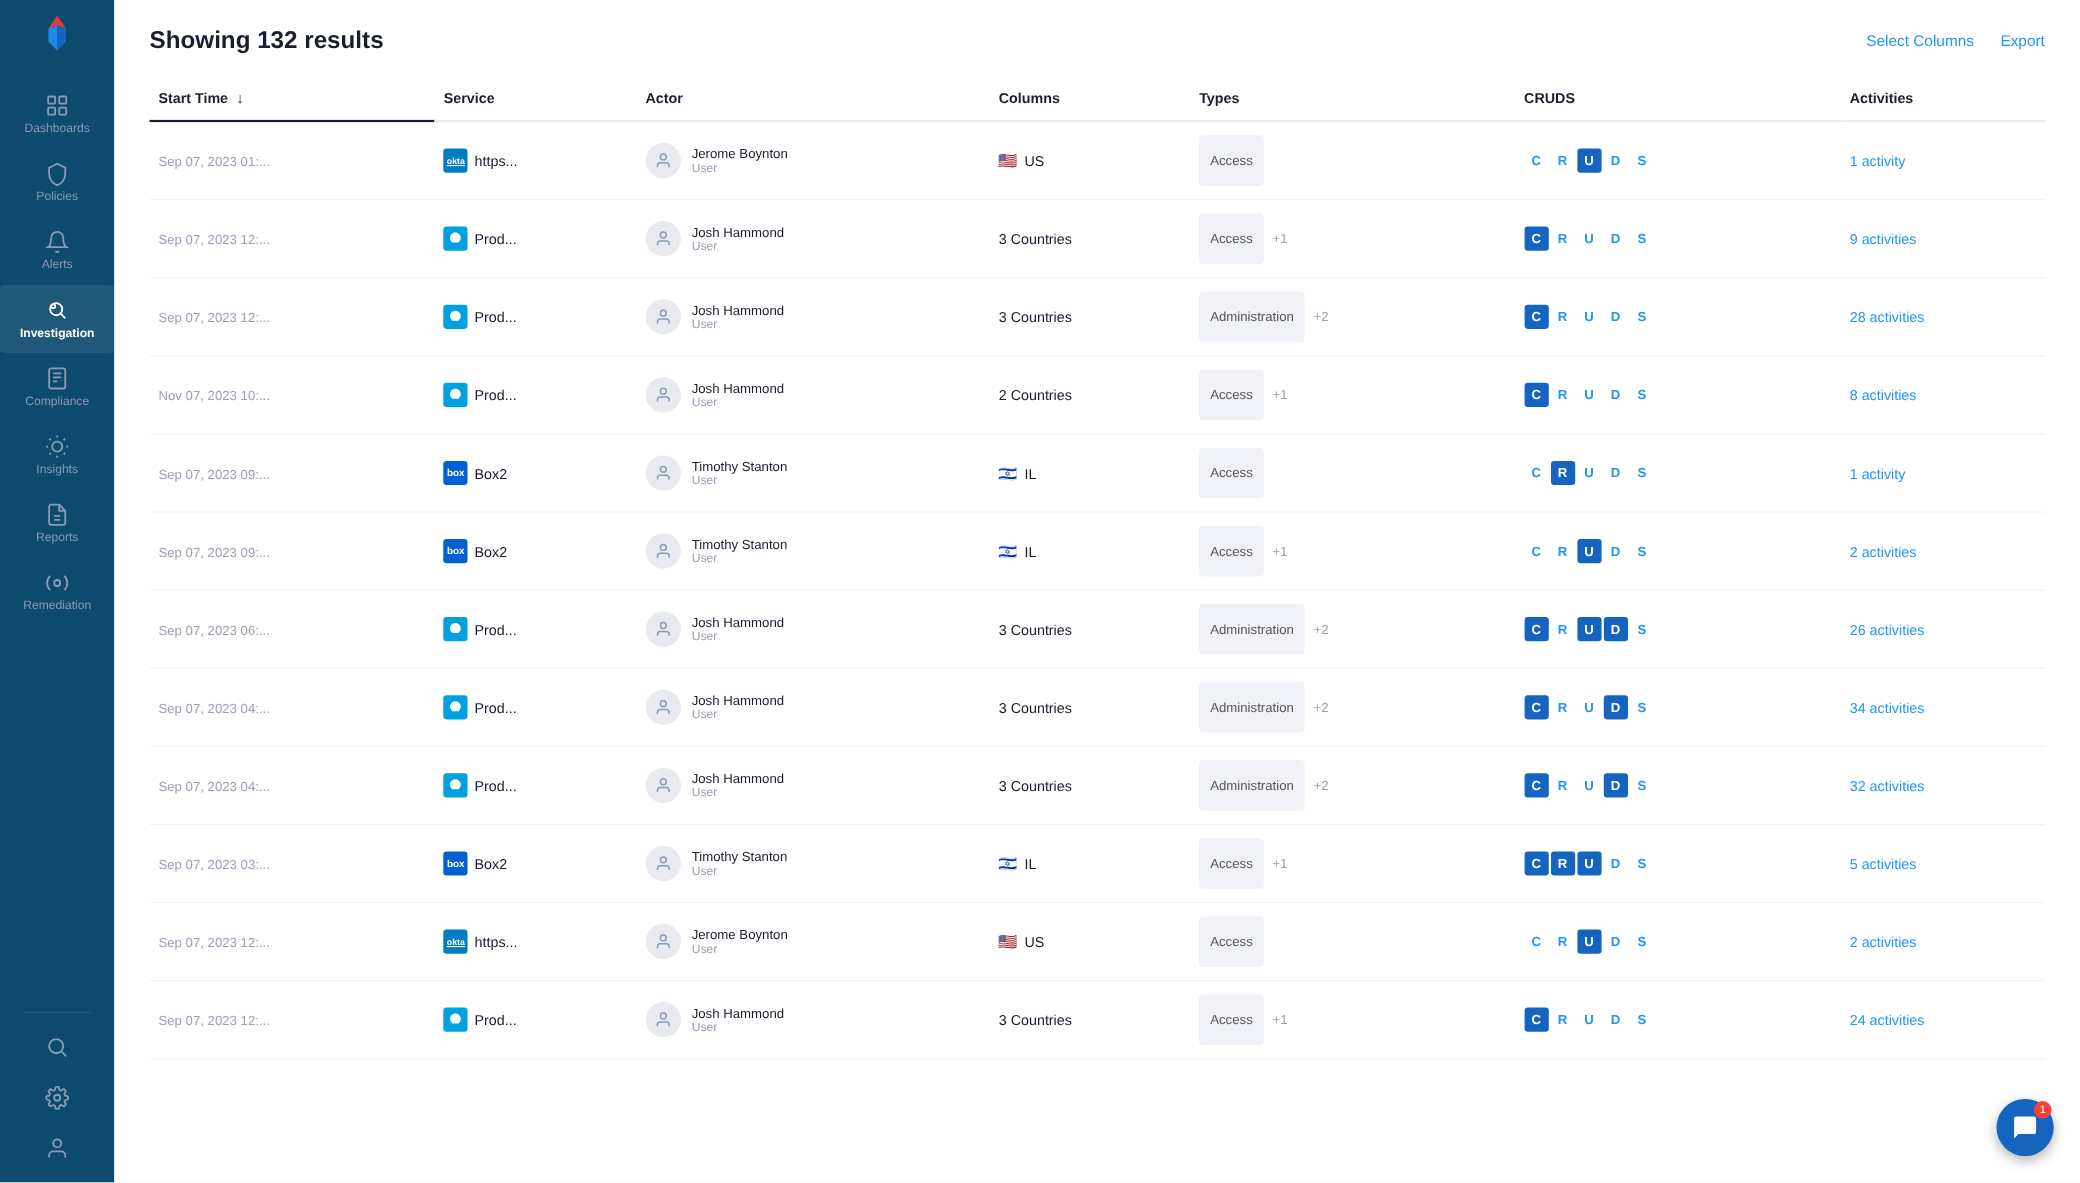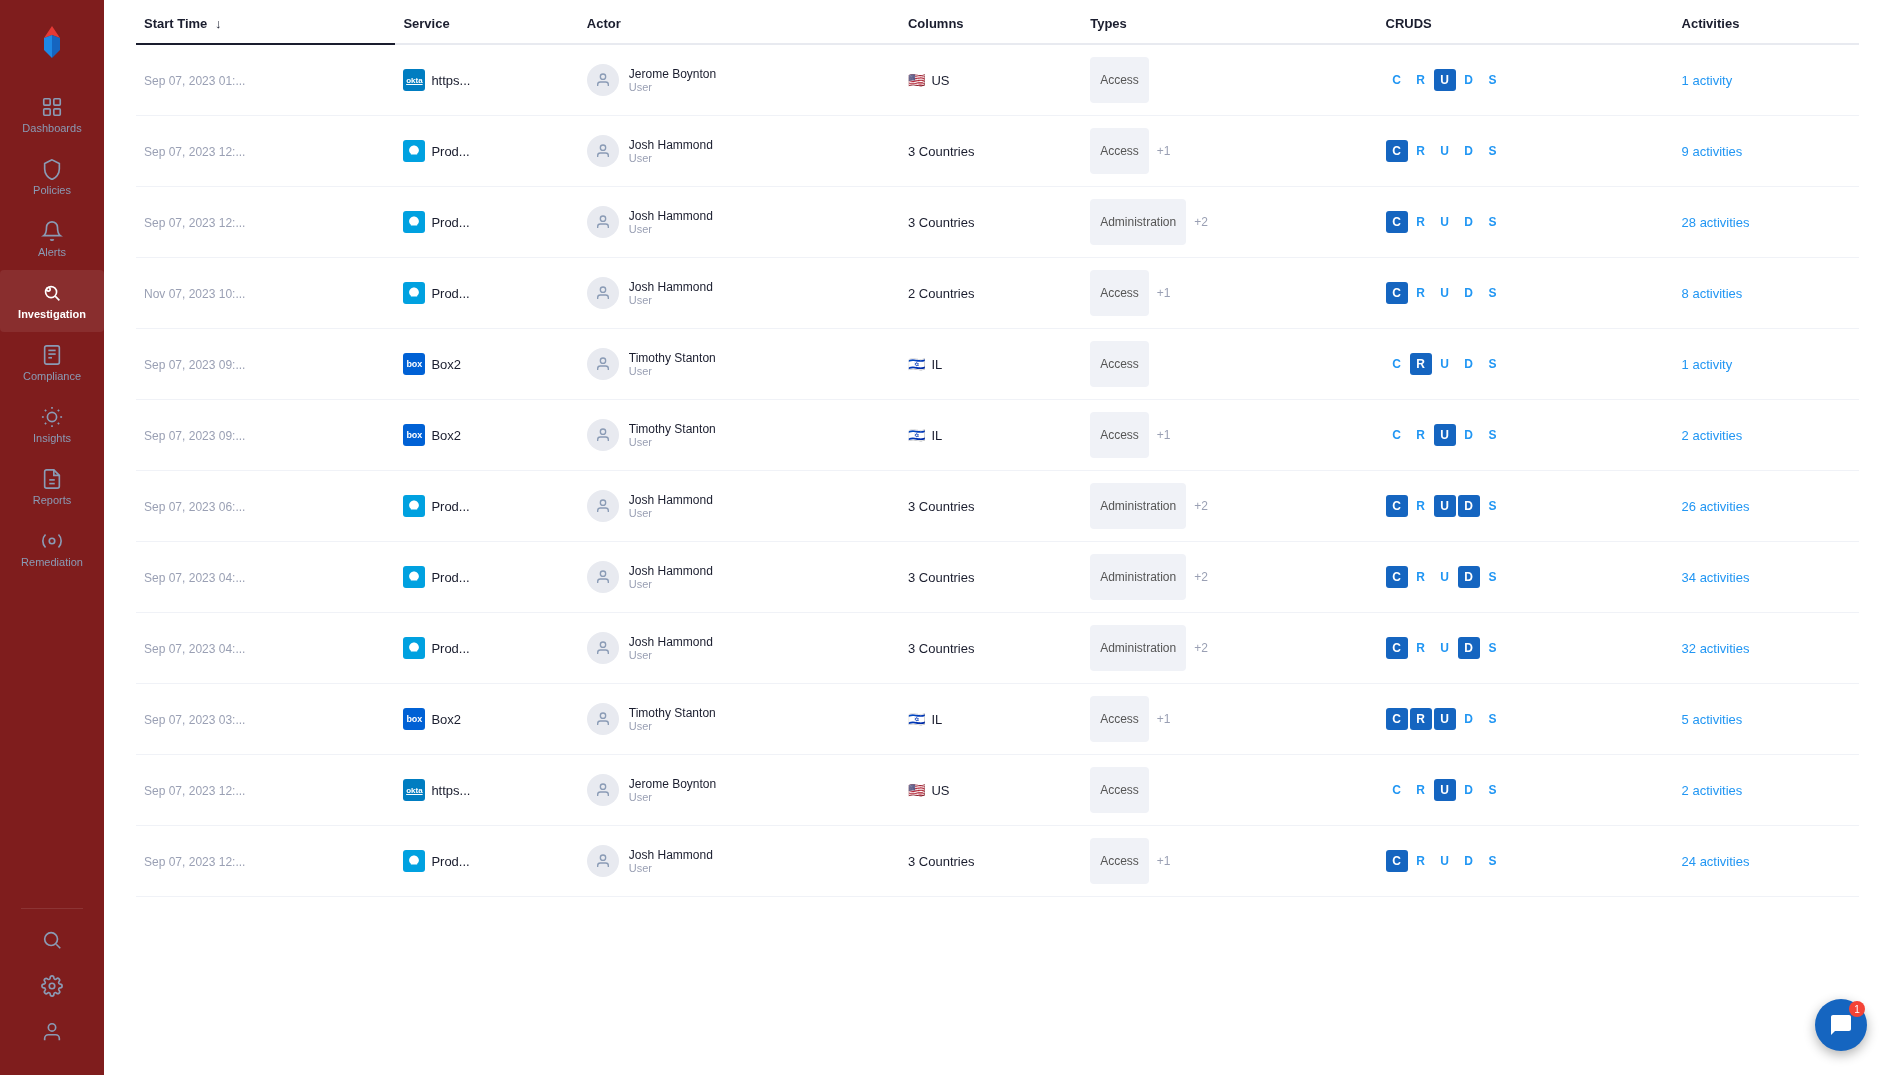--- a/index.html
+++ b/index.html
@@ -1,25 +1,25 @@
 <!DOCTYPE html>
 <html><head>
   <meta charset="utf-8">
   <style>
     * { box-sizing: border-box; margin: 0; padding: 0; }
     body { font-family: -apple-system, BlinkMacSystemFont, 'Segoe UI', sans-serif; background: #f5f6fa; display: flex; height: 1075px; overflow: hidden; }
 
     
     .sidebar {
       width: 104px;
-      background: #7f1d1d;
+      background: #0c4a6e;
       display: flex;
       flex-direction: column;
       align-items: center;
-      padding: 20px 0;
+      padding: 8px 0;
       gap: 0;
       flex-shrink: 0;
       height: 100%;
     }
     .sidebar-item {
       display: flex;
       flex-direction: column;
       align-items: center;
       justify-content: center;
       width: 100%;
@@ -355,20 +355,27 @@
       <svg viewBox="0 0 24 24" fill="none" stroke="currentColor" stroke-width="1.8">
         <path d="M20 21v-2a4 4 0 0 0-4-4H8a4 4 0 0 0-4 4v2"></path>
         <circle cx="12" cy="7" r="4"></circle>
       </svg>
     </div>
   </div>
 </nav>
 
 <div class="main">
 
+  <div class="header-row">
+    <h1 class="header-title">Showing 132 results</h1>
+    <div class="header-actions">
+      <span class="header-action-btn">Select Columns</span>
+      <span class="header-action-btn">Export</span>
+    </div>
+  </div>
 
   <div class="table-container">
     <table>
       <thead>
         <tr>
           <th class="sorted">
             <span>Start Time</span>
             <span class="sort-icon">↓</span>
           </th>
           <th>Service</th>

